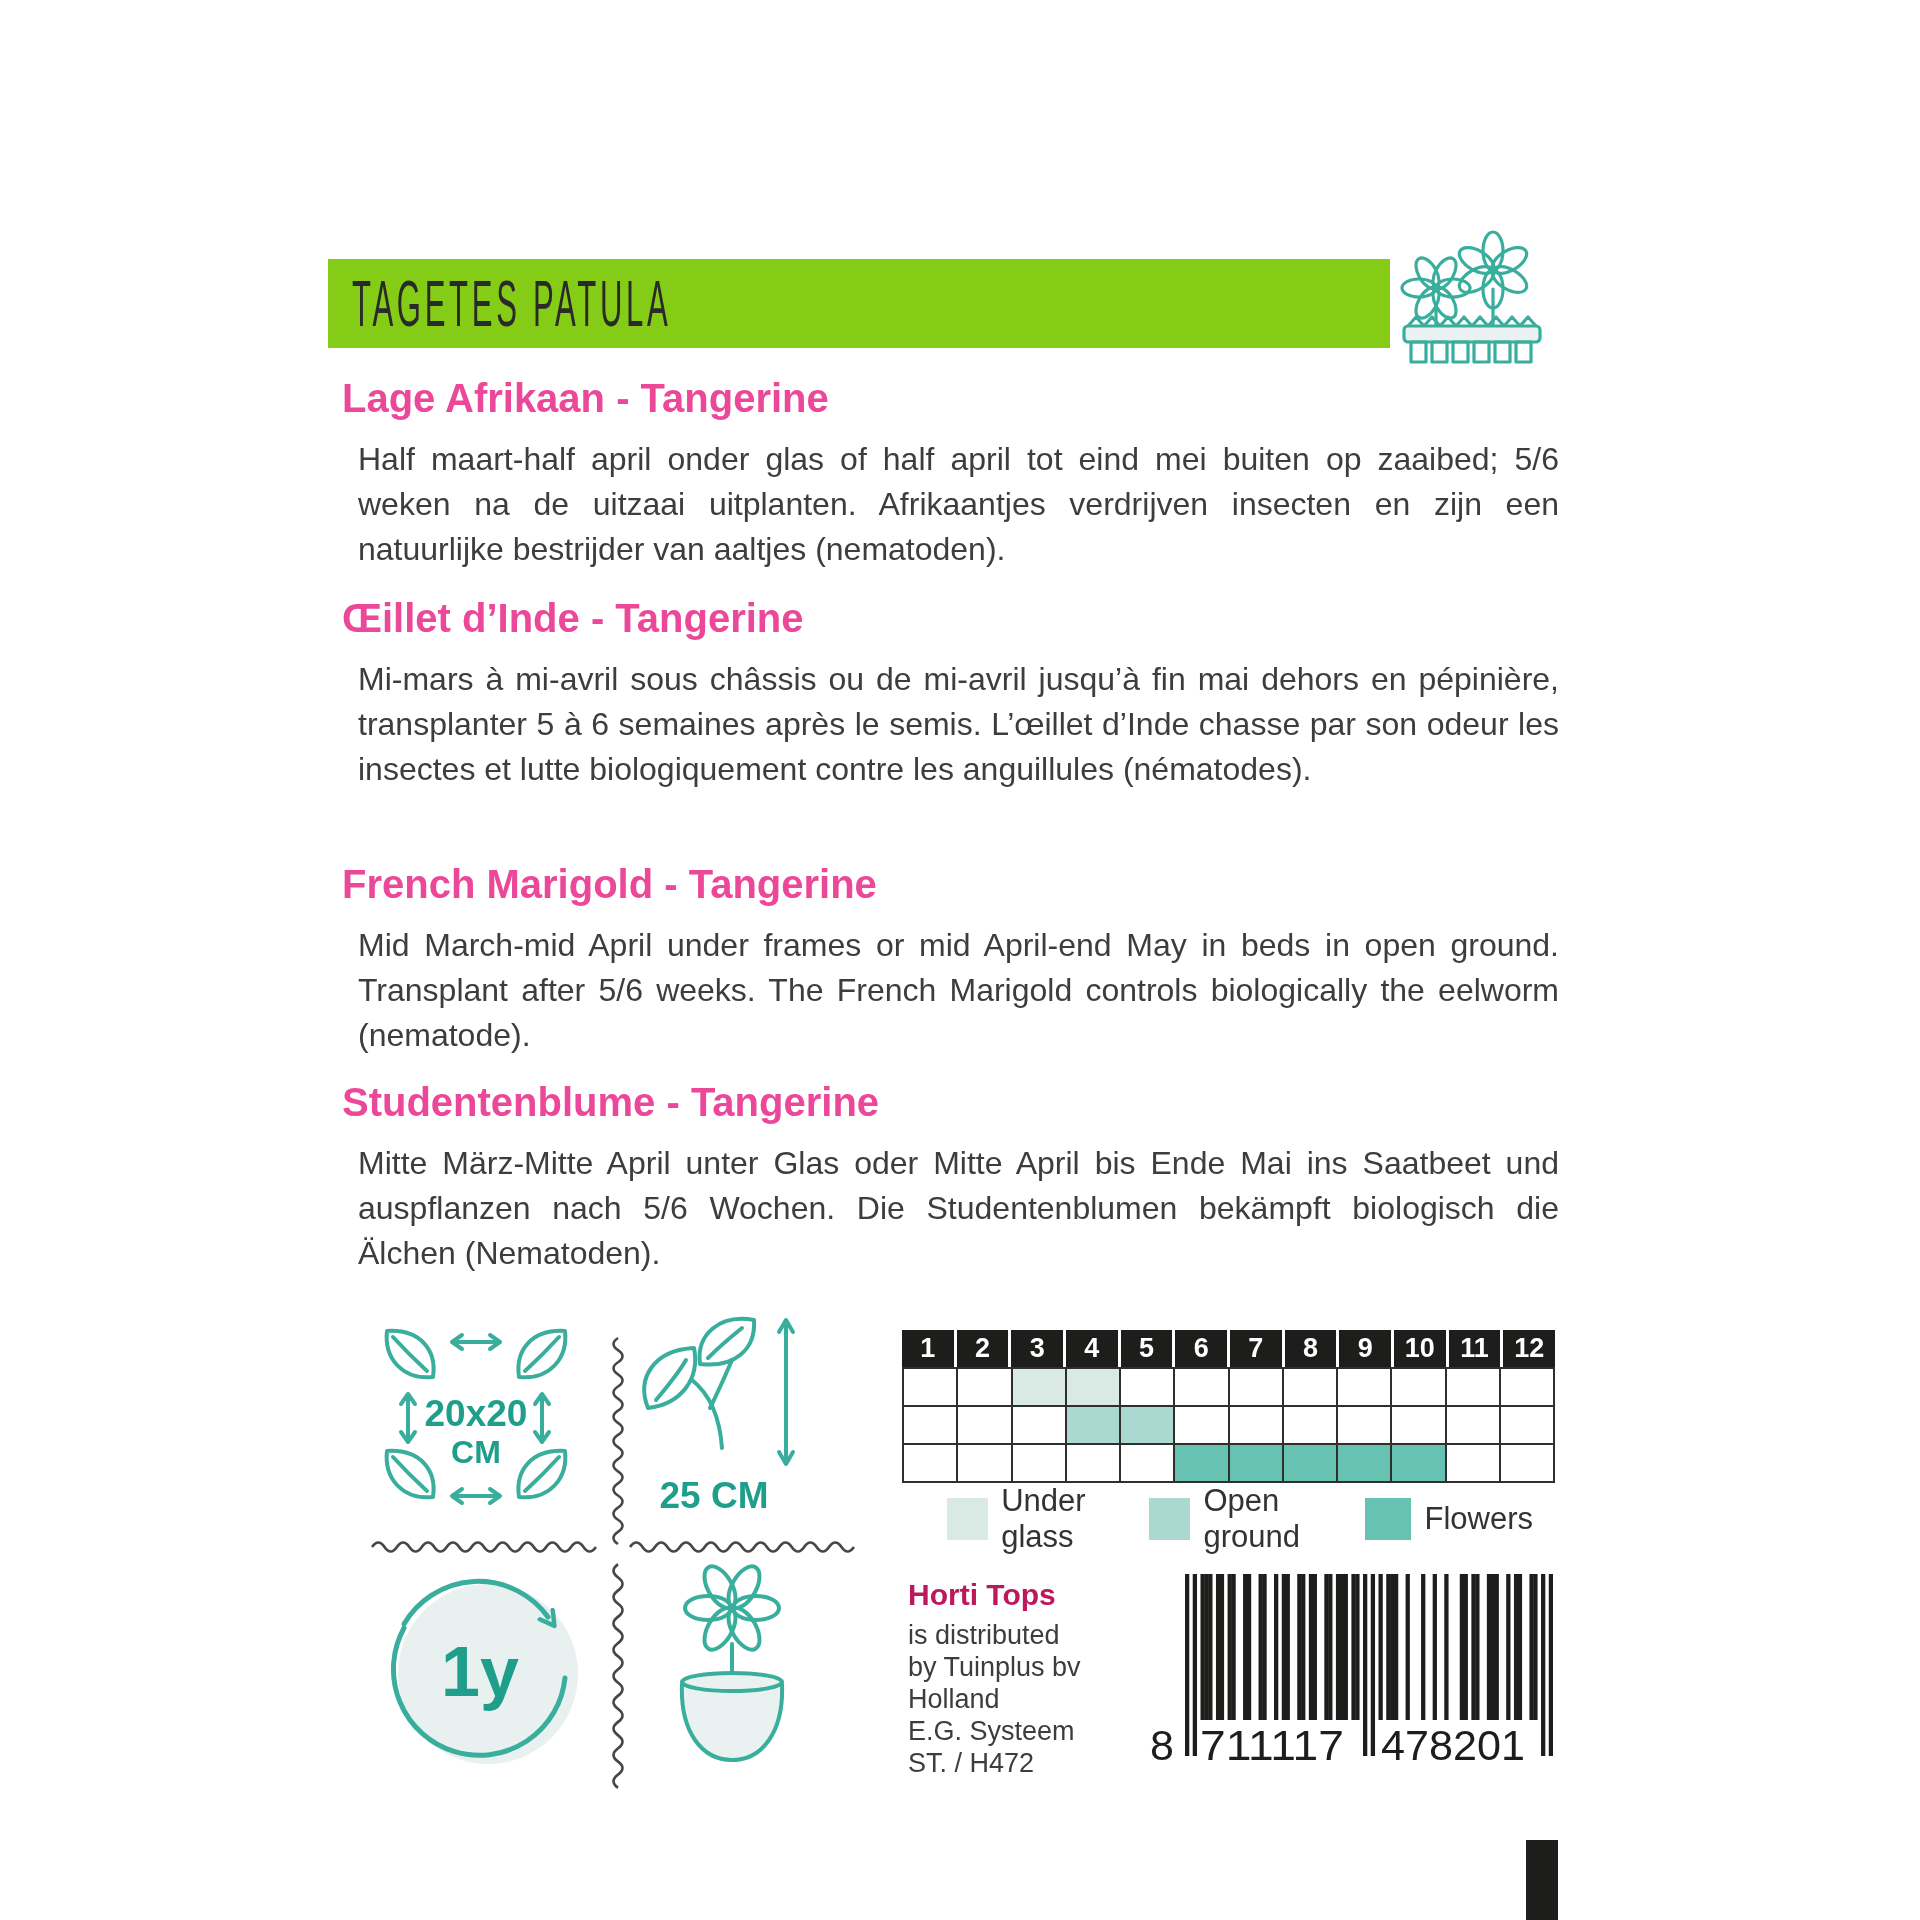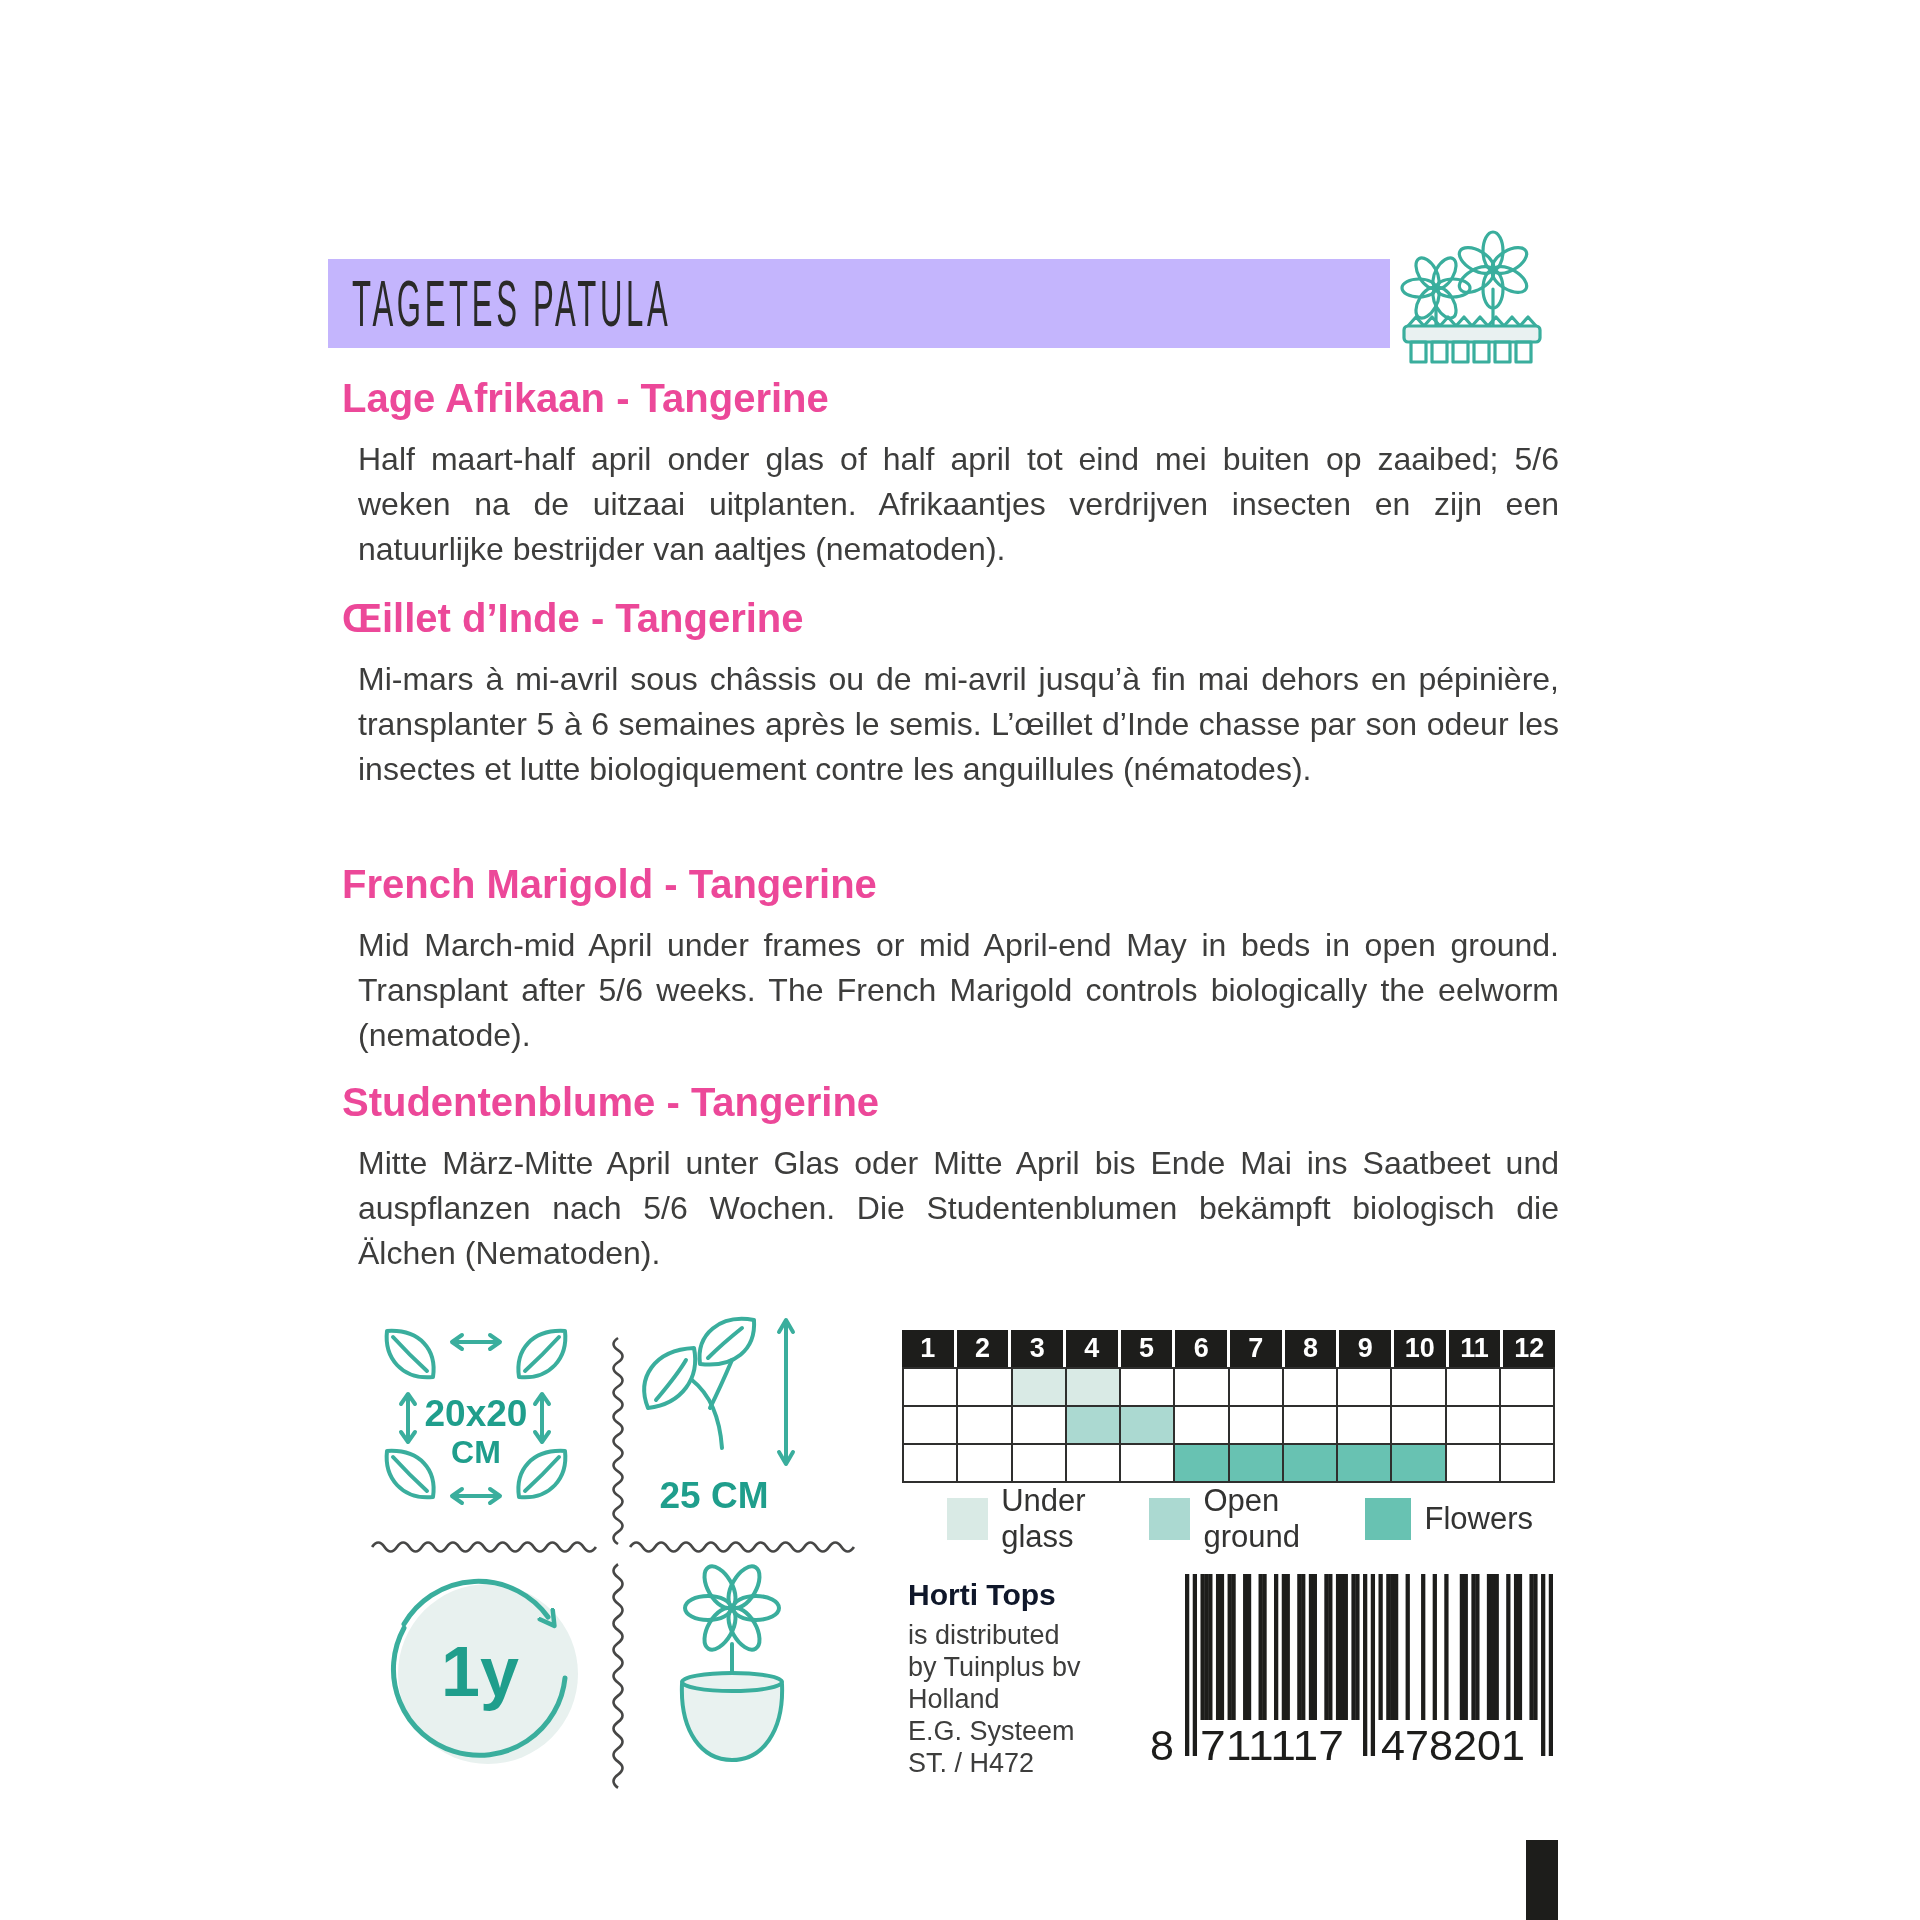--- a/index.html
+++ b/index.html
@@ -1,20 +1,20 @@
 <!DOCTYPE html>
 <html><head>
 <meta charset="utf-8">
 <style>
   html,body{margin:0;padding:0;background:#ffffff;}
   .page{position:relative;width:1920px;height:1920px;background:#ffffff;overflow:hidden;
         font-family:"Liberation Sans","DejaVu Sans",sans-serif;}
 
   
-  .band{position:absolute;left:328px;top:259px;width:1062px;height:89px;background:#c4b5fd;
+  .band{position:absolute;left:328px;top:259px;width:1062px;height:89px;background:#84cc16;
         display:flex;align-items:center;}
   .title{display:inline-block;margin-left:24px;font-size:42px;font-weight:500;color:#2a2a28;
          letter-spacing:5px;white-space:nowrap;transform:scale(0.74,1.55);transform-origin:left center;}
 
   
   .sec{position:absolute;left:342px;width:1233px;}
   .sec h2{margin:0 0 9px 0;font-size:40px;font-weight:bold;color:#ec4899;letter-spacing:0;}
   .sec p{margin:16px;font-size:32px;line-height:45px;color:#3d3d3c;text-align:justify;text-align-last:left;}
   .s1{top:376px}.s2{top:596px}.s3{top:862px}.s4{top:1080px}
 
@@ -37,21 +37,21 @@
   .cal-cell{background:#ffffff;}
 
   
   .legend{position:absolute;left:902px;top:1483px;width:586px;display:flex;justify-content:space-between;align-items:center;margin-left:45px;}
   .leg-item{display:flex;align-items:center;gap:13px;}
   .leg-swatch{display:inline-block;width:46px;height:42px;}
   .leg-label{font-size:31px;color:#333332;}
 
   
   .dist{position:absolute;left:908px;top:1578px;width:235px;color:#3d3d3c;}
-  .dist h3{margin:0 0 7px 0;font-size:30px;font-weight:bold;color:#0f172a;}
+  .dist h3{margin:0 0 7px 0;font-size:30px;font-weight:bold;color:#be185d;}
   .dist div{font-size:27px;line-height:32px;}
 
   
   .barcode{position:absolute;left:1138px;top:1570px;}
   .bc-digit{fill:#1d1d1b;font-family:"Liberation Sans","DejaVu Sans",sans-serif;font-size:43px;}
 
   .printmark{position:absolute;left:1526px;top:1840px;width:32px;height:80px;background:#1d1d1b;}
 </style>
 </head>
 <body>

